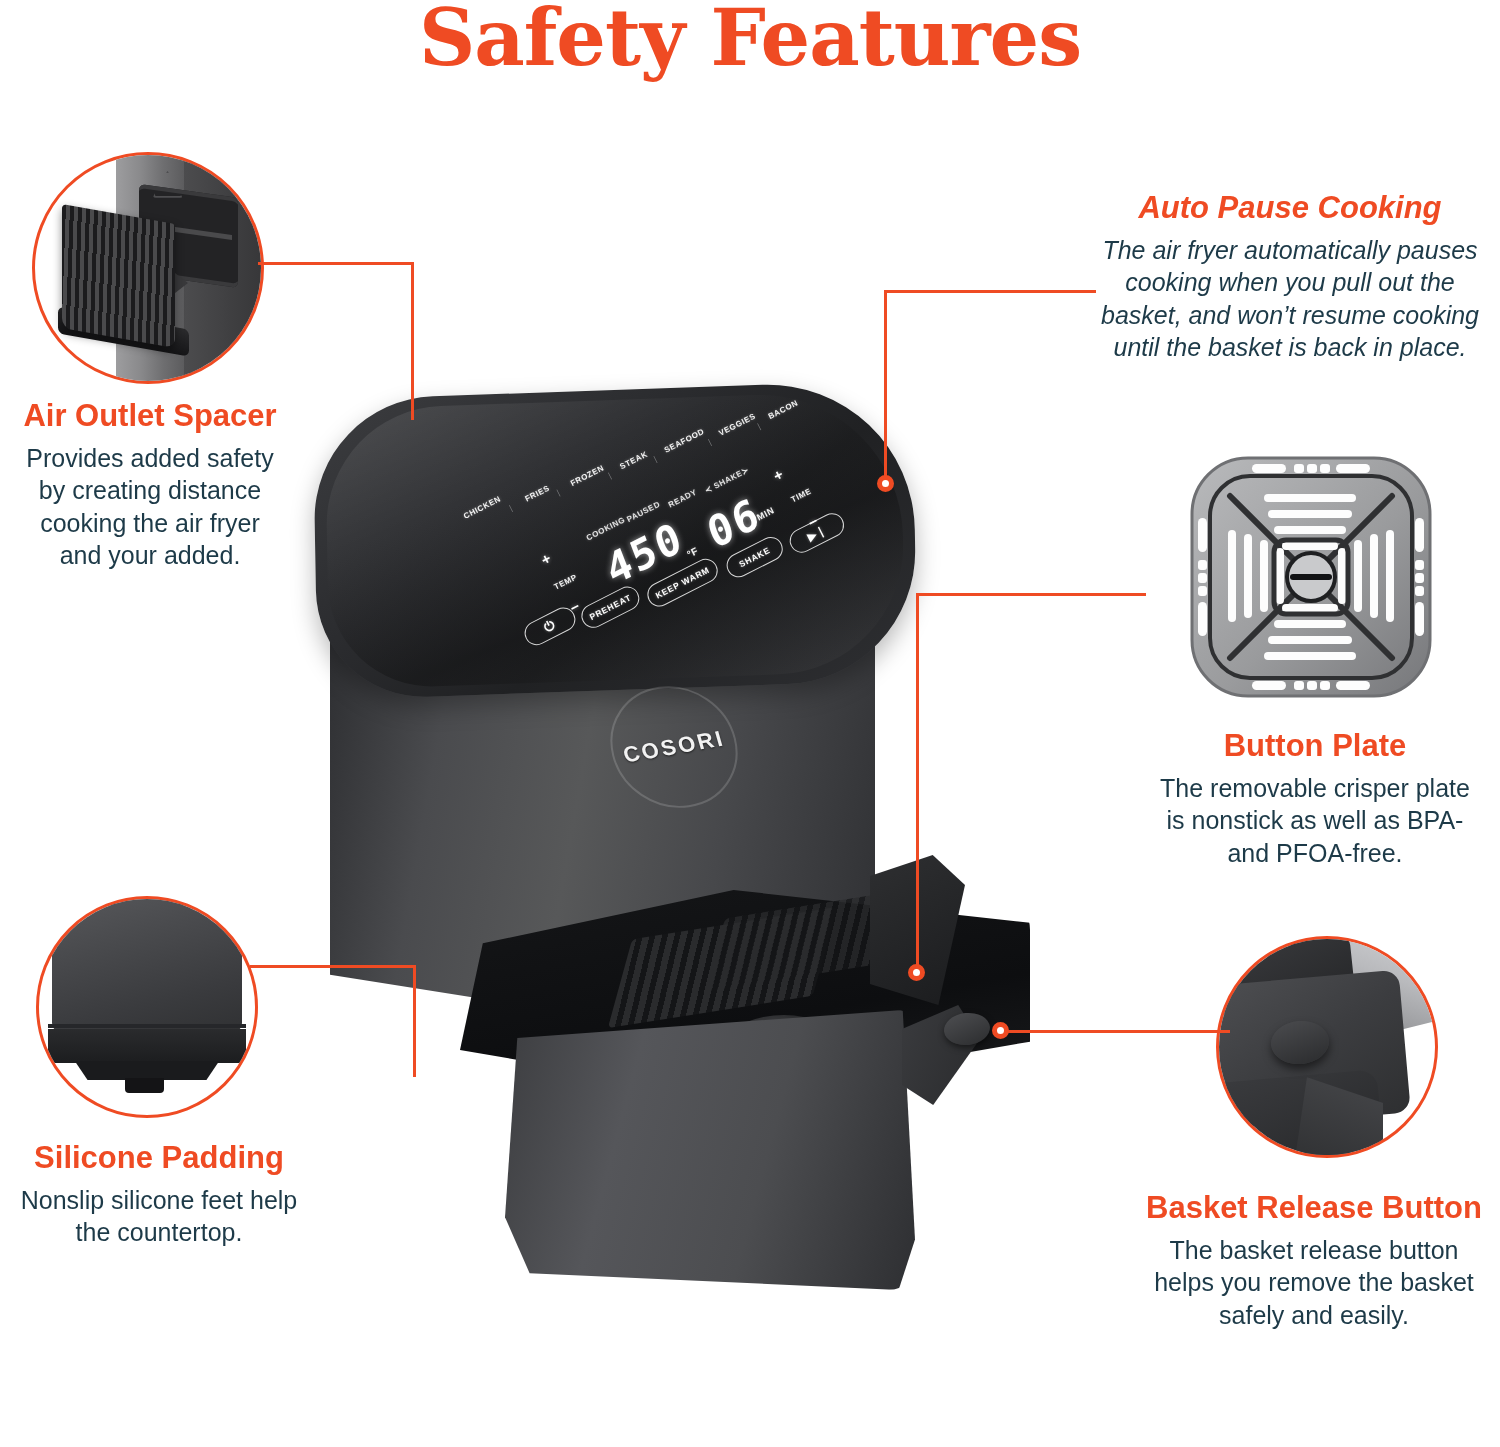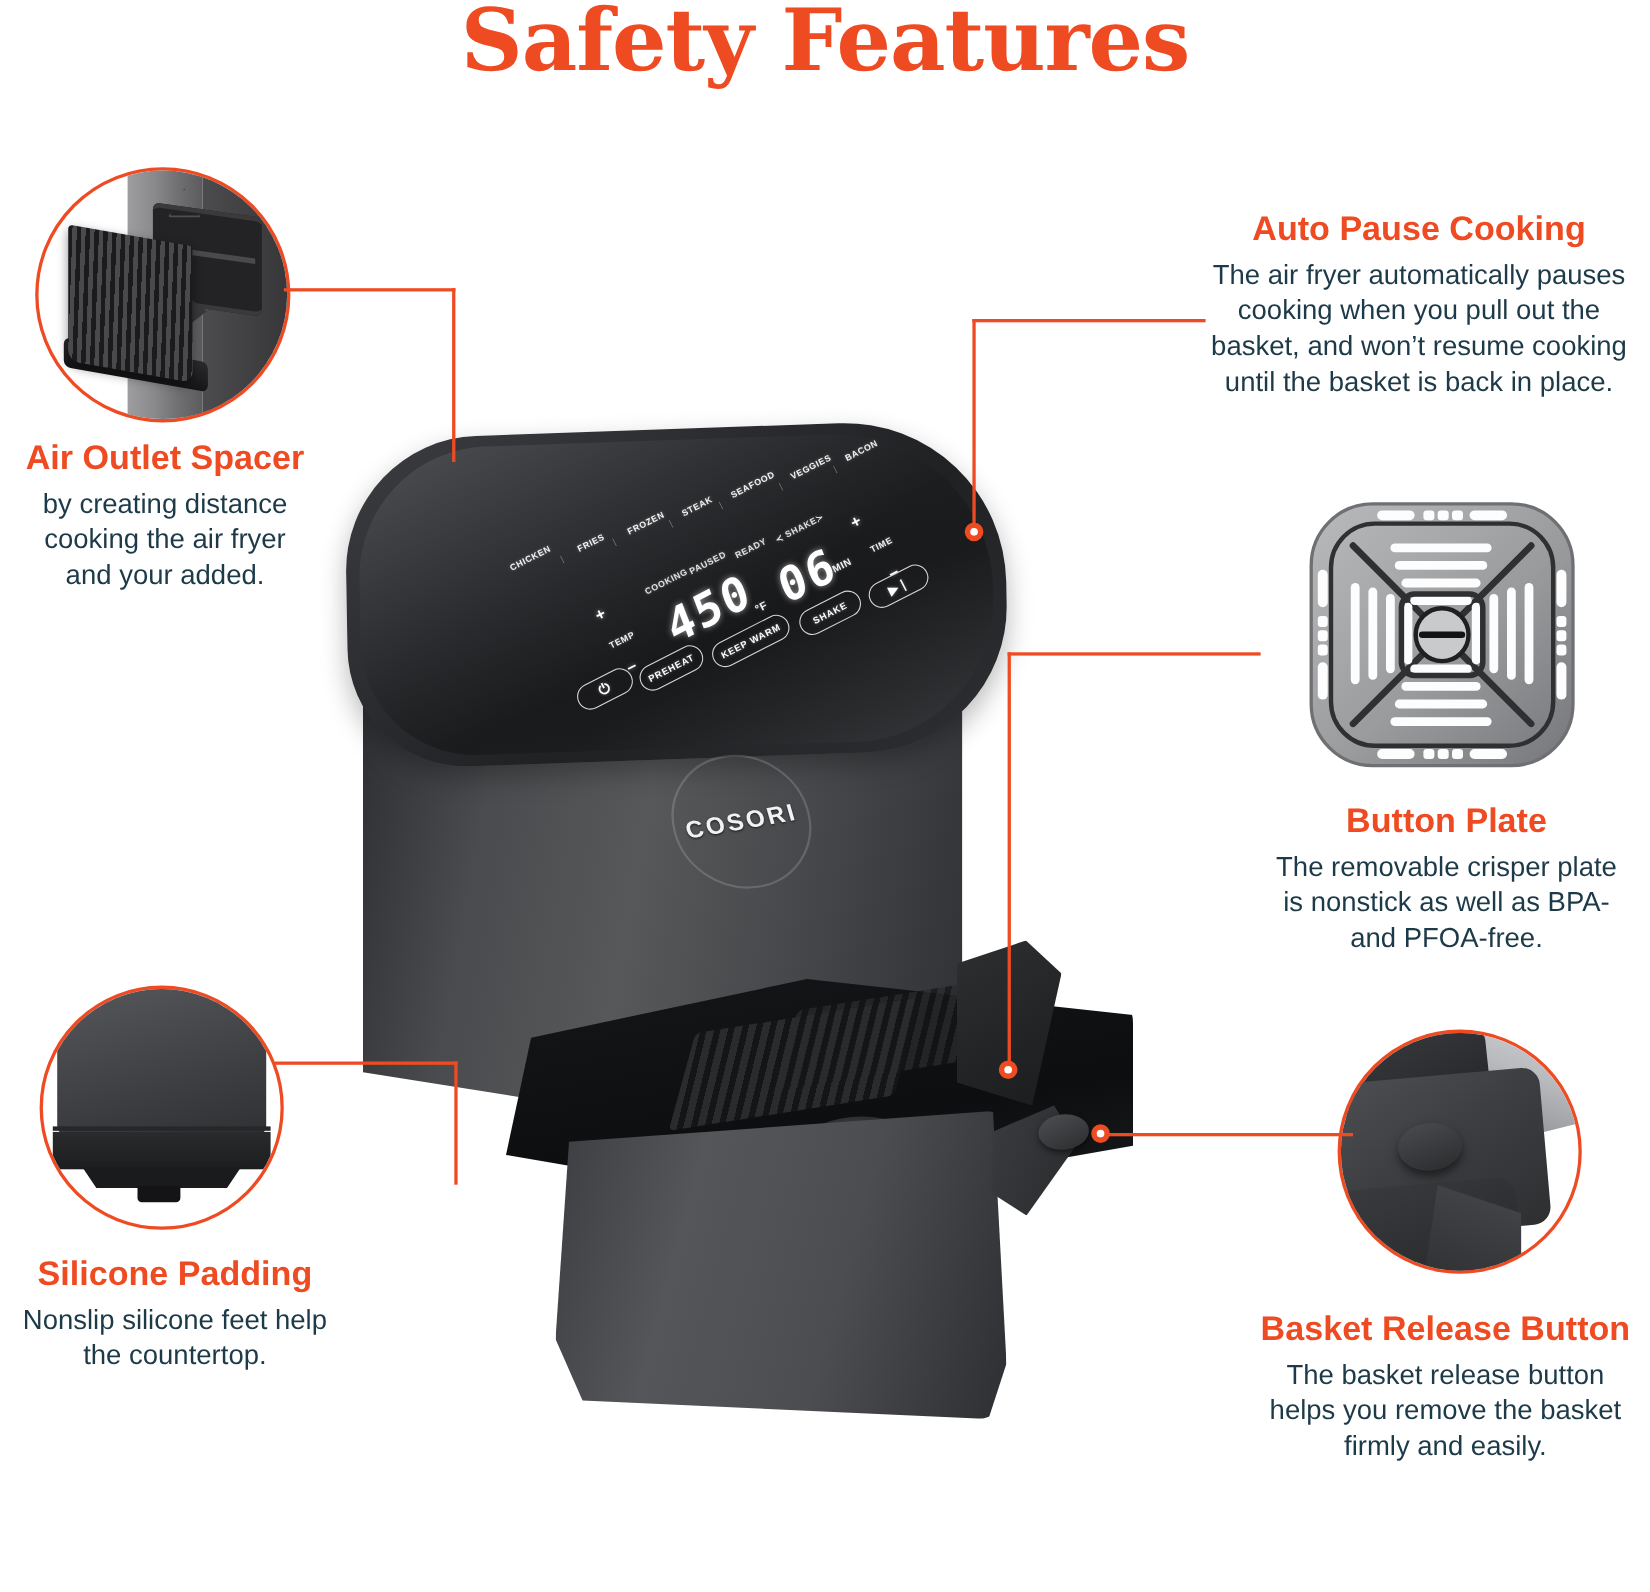--- a/index.html
+++ b/index.html
@@ -434,27 +434,28 @@
 
   <div class="ln lnh" style="left:250px;top:965px;width:166px;"></div>
   <div class="ln lnv" style="left:413px;top:965px;height:112px;"></div>
 
   <div class="ln lnh" style="left:1000px;top:1030px;width:230px;"></div>
   <div class="dot" style="left:992px;top:1022px;"></div>
 
   <div class="callout tc" style="left:0px;top:398px;width:300px;">
     <div class="head">Air Outlet Spacer</div>
     <div class="body">
+      <div>Provides added safety</div>
       <div>by creating distance</div>
       <div>cooking the air fryer</div>
       <div>and your added.</div>
     </div>
   </div>
 
-  <div class="callout tc" style="left:1090px;top:190px;width:400px;">
+  <div class="callout tc" style="left:1090px;top:190px;width:400px;font-style:italic;">
     <div class="head">Auto Pause Cooking</div>
     <div class="body">
       <div>The air fryer automatically pauses</div>
       <div>cooking when you pull out the</div>
       <div>basket, and won’t resume cooking</div>
       <div>until the basket is back in place.</div>
     </div>
   </div>
 
   <div class="callout tc" style="left:1130px;top:728px;width:370px;">
@@ -472,17 +473,17 @@
       <div>Nonslip silicone feet help</div>
       <div>the countertop.</div>
     </div>
   </div>
 
   <div class="callout tc" style="left:1128px;top:1190px;width:372px;">
     <div class="head">Basket Release Button</div>
     <div class="body">
       <div>The basket release button</div>
       <div>helps you remove the basket</div>
-      <div>firmly and easily.</div>
+      <div>safely and easily.</div>
     </div>
   </div>
 
 </div>
 
 </body></html>

